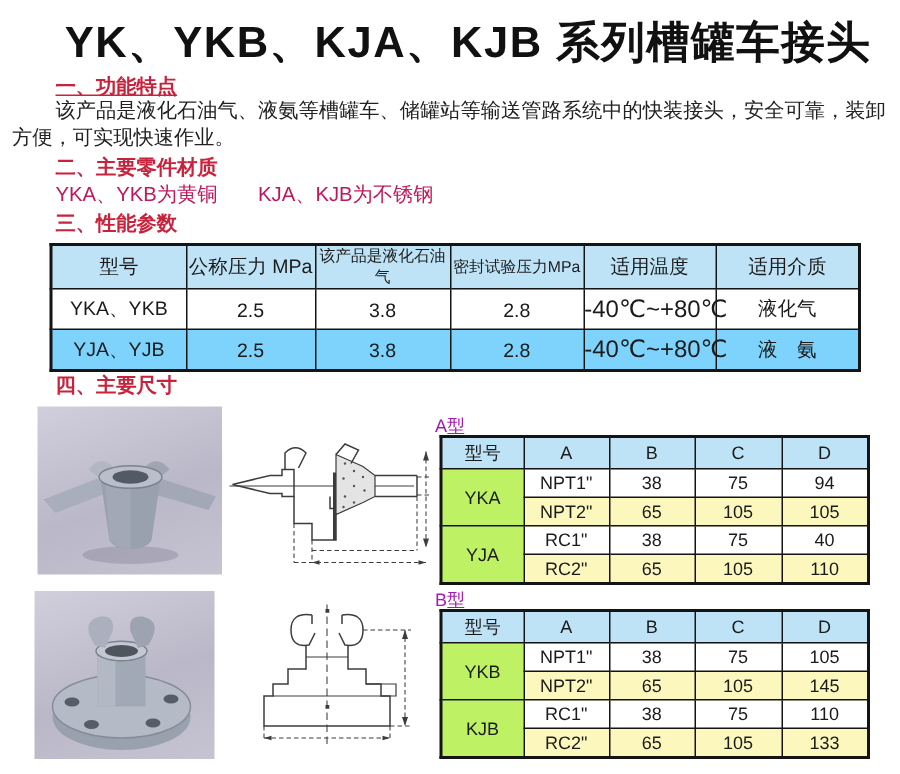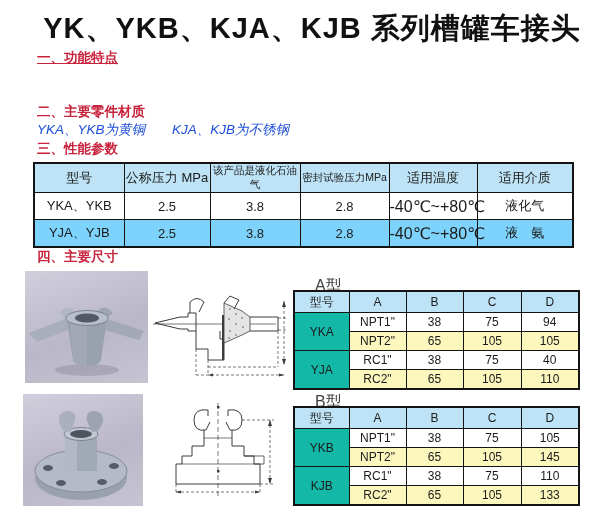--- a/index.html
+++ b/index.html
@@ -12,50 +12,51 @@
     font-size:29px;font-weight:bold;letter-spacing:1px;color:#111;margin-left:12px;
   }
   .sec-heading{
     position:absolute;left:37px;font-size:13.5px;font-weight:bold;color:#c8233c;
   }
   .body-text{
     position:absolute;left:8px;top:65px;width:586px;
     font-size:13.5px;line-height:18px;text-indent:29px;color:#222;
   }
   .materials-text{
-    position:absolute;left:37px;top:121px;font-size:13.5px;color:#1d4ed8;white-space:pre;font-style:italic;
+    position:absolute;left:37px;top:121px;font-size:13.5px;color:#be185d;white-space:pre;
   }
   table{border-collapse:collapse;position:absolute;table-layout:fixed;}
   td{padding:0;text-align:center;vertical-align:middle;border:1px solid #141414;}
   .perf{left:33px;top:162px;width:539px;font-size:13px;border:2px solid #141414;}
   .perf td{height:26px;}
   .perf tr.hd td{background:#bee3f6;height:27px;}
   .perf td.small{font-size:10.5px;}
   .perf tr.yl td{background:#7dd3fc;}
   .perf td.temp{font-size:16px;}
   .dim{width:285px;font-size:12px;border:2px solid #141414;}
   .dim td{height:18px;}
   .dim tr.hd td{background:#bee3f6;height:20px;}
   .dim tr.yl td{background:#fcf7bd;}
-  .dim td.model{background:#14b8a6;}
-  .type-label{position:absolute;font-size:16px;color:#404040;margin-left:25px;}
+  .dim td.model{background:#bef264;}
+  .type-label{position:absolute;font-size:12px;color:#a21caf;}
   .photo{
     position:absolute;
     background:linear-gradient(160deg,#d1cfdc 0%,#bab7c8 55%,#c6c4d2 100%);
   }
   .drawing{position:absolute;}
 </style>
 </head>
 <body>
 
 <div class="page">
 
   <div class="title">YK、YKB、KJA、KJB 系列槽罐车接头</div>
 
   <div class="sec-heading" style="top:49px;text-decoration:underline;">一、功能特点</div>
+  <div class="body-text">该产品是液化石油气、液氨等槽罐车、储罐站等输送管路系统中的快装接头，安全可靠，装卸方便，可实现快速作业。</div>
 
   <div class="sec-heading" style="top:103px;">二、主要零件材质</div>
   <div class="materials-text">YKA、YKB为黄铜　　KJA、KJB为不锈钢</div>
 
   <div class="sec-heading" style="top:140px;">三、性能参数</div>
 
   <table class="perf">
     <colgroup>
         <col style="width:90px">
         <col style="width:86px">

